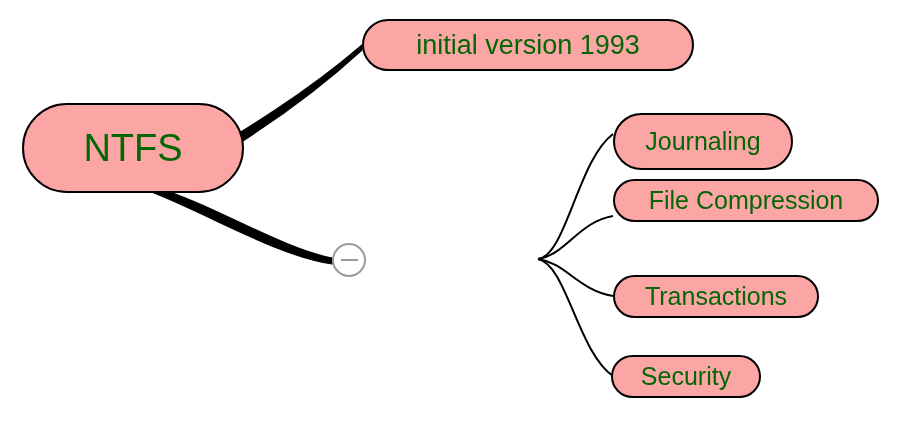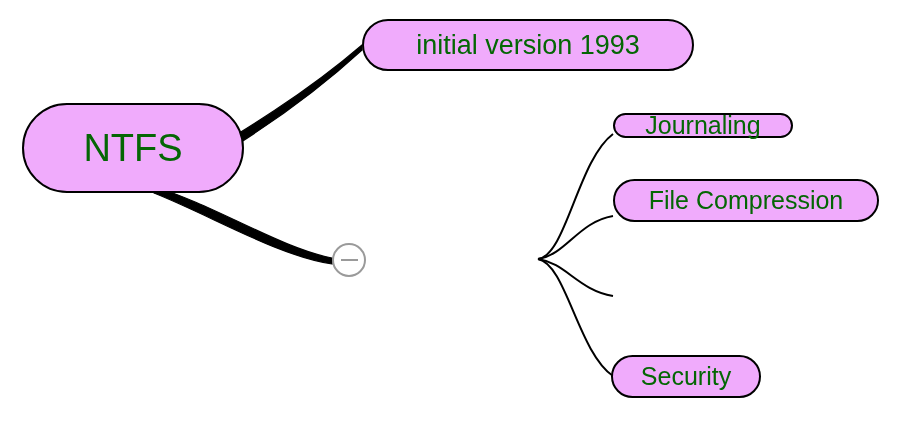--- a/index.html
+++ b/index.html
@@ -26,21 +26,21 @@
     top: 0;
     width: 901px;
     height: 421px;
   }
   .node {
     position: absolute;
     box-sizing: border-box;
     display: flex;
     align-items: center;
     justify-content: center;
-    background: #f0abfc;
+    background: #fca5a5;
     border: 2px solid #000000;
     color: #046604;
     white-space: nowrap;
     line-height: 1;
   }
   .node-label {
     display: block;
     color: #046604;
   }
   
@@ -71,21 +71,21 @@
     left: 363px;
     top: 233px;
     width: 173px;
     height: 51px;
     font-size: 27px;
   }
   .node-journaling {
     left: 613px;
     top: 113px;
     width: 180px;
-    height: 25px;
+    height: 57px;
     font-size: 25px;
   }
   .node-compression {
     left: 613px;
     top: 179px;
     width: 266px;
     height: 43px;
     font-size: 25px;
   }
   .node-transactions {
@@ -156,18 +156,21 @@
   </div>
 
   <div class="node node-branch node-journaling">
     <span class="node-label">Journaling</span>
   </div>
 
   <div class="node node-branch node-compression">
     <span class="node-label">File Compression</span>
   </div>
 
+  <div class="node node-branch node-transactions">
+    <span class="node-label">Transactions</span>
+  </div>
 
   <div class="node node-branch node-security">
     <span class="node-label">Security</span>
   </div>
 
 </div>
 
 </body></html>

